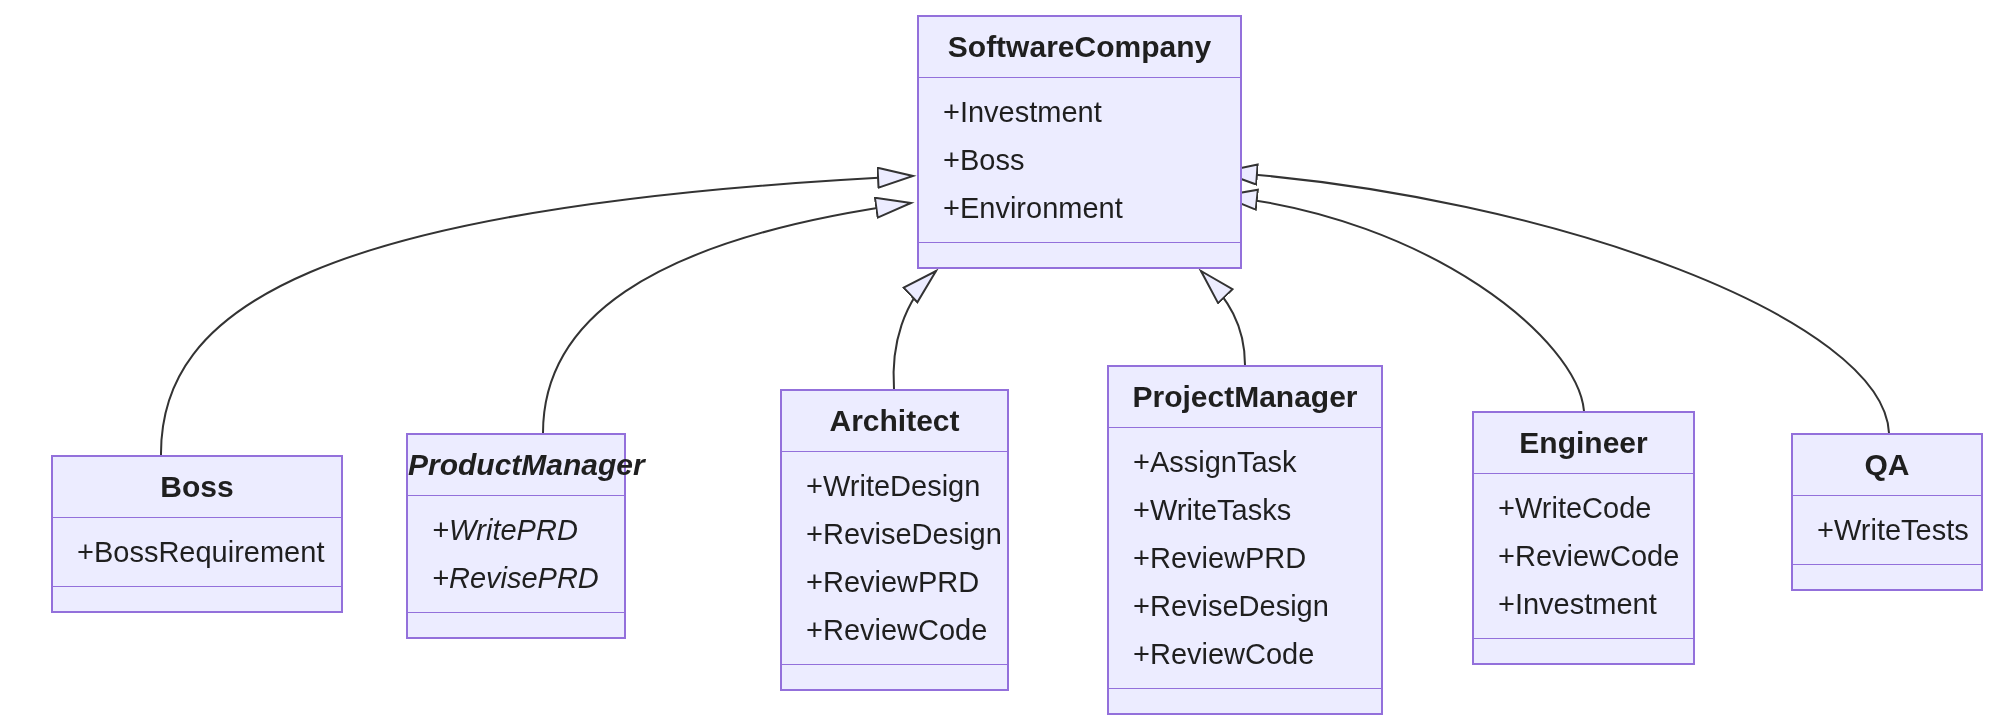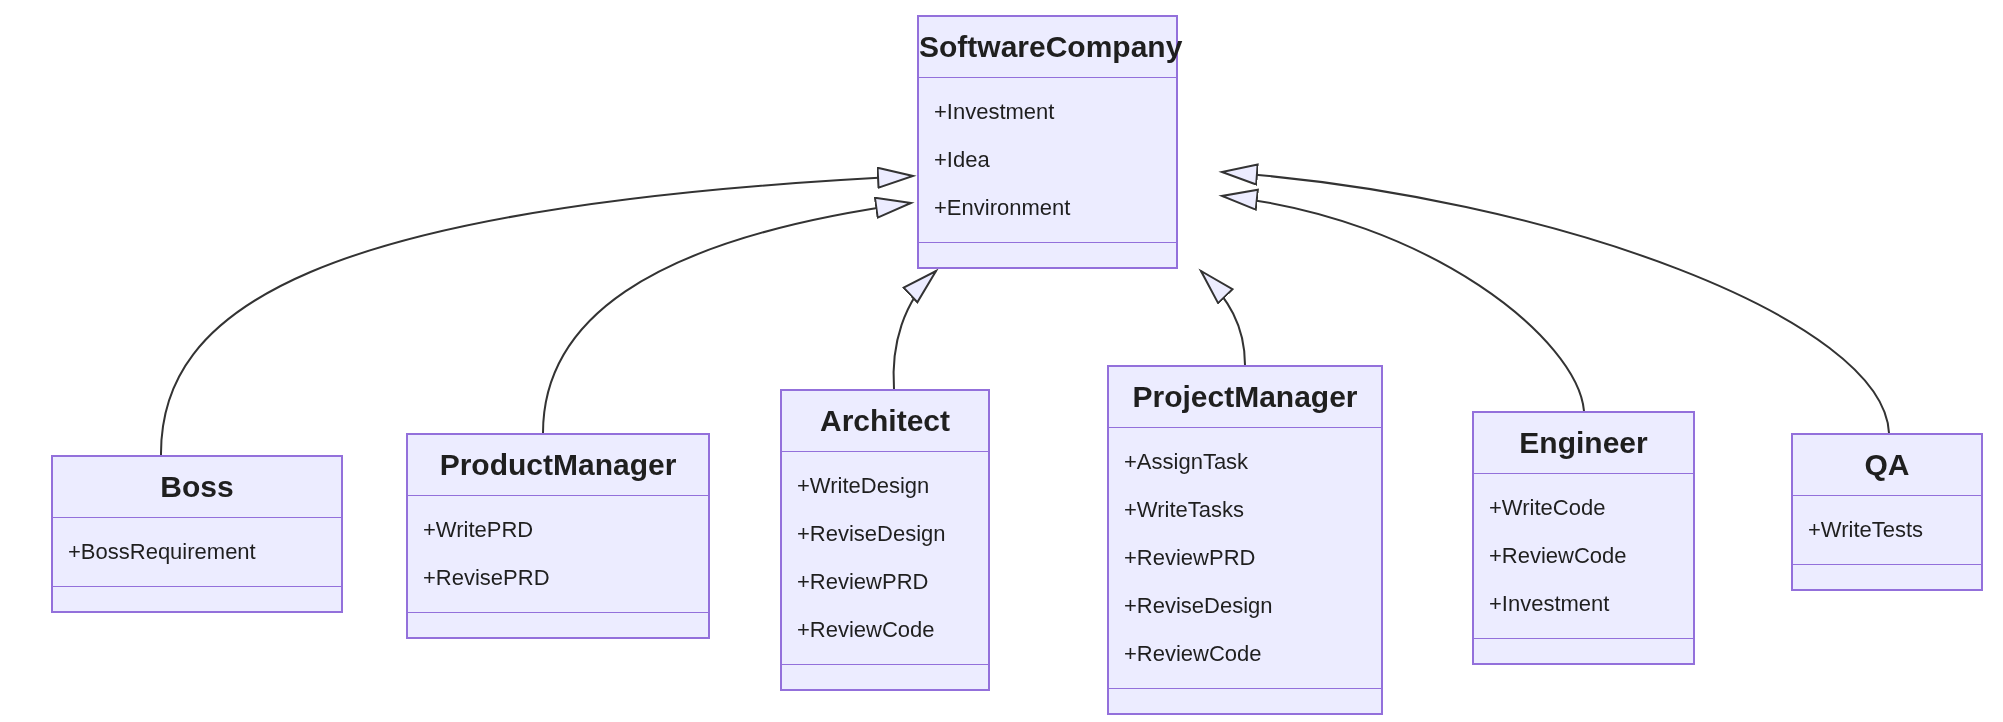--- a/index.html
+++ b/index.html
@@ -39,33 +39,33 @@
     font-weight: 700;
     font-size: 30px;
     border-bottom: 1.5px solid #9370DB;
     white-space: nowrap;
   }
   .class-attrs {
     padding: 10px 0;
     border-bottom: 1.5px solid #9370DB;
   }
   .attr-line {
-    font-size: 22px;
+    font-size: 29px;
     line-height: 48px;
-    padding: 0 15px;
+    padding: 0 24px;
     white-space: nowrap;
   }
   .class-methods {
     height: 24px;
   }
   
-  #box-softwarecompany { left: 917px;  top: 15px;  width: 261px; }
+  #box-softwarecompany { left: 917px;  top: 15px;  width: 325px; }
   #box-boss            { left: 15px;   top: 455px; width: 292px; margin-left: 36px; }
-  #box-productmanager  { left: 406px;  top: 433px; width: 304px; }
-  #box-architect       { left: 780px;  top: 389px; width: 210px; }
+  #box-productmanager  { left: 406px;  top: 433px; width: 220px; font-style: italic; }
+  #box-architect       { left: 780px;  top: 389px; width: 229px; }
   #box-projectmanager  { left: 1107px; top: 365px; width: 276px; }
   #box-engineer        { left: 1472px; top: 411px; width: 223px; }
   #box-qa              { left: 1791px; top: 433px; width: 192px; }
 </style>
 </head>
 <body>
 
 <div id="diagram">
 
   <svg id="edges" width="2003" height="722" viewBox="0 0 2003 722">
@@ -79,21 +79,21 @@
     <path class="edge" d="M 894 389 C 891 345 903 302 936 271" marker-end="url(#hollow-triangle)"></path>
     <path class="edge" d="M 1245 365 C 1245 325 1228 299 1201 271" marker-end="url(#hollow-triangle)"></path>
     <path class="edge" d="M 1584 411 C 1578 340 1430 218 1222 196" marker-end="url(#hollow-triangle)"></path>
     <path class="edge" d="M 1889 433 C 1884 320 1555 196 1222 172" marker-end="url(#hollow-triangle)"></path>
   </svg>
 
   <div class="class-box" id="box-softwarecompany">
     <div class="class-title">SoftwareCompany</div>
     <div class="class-attrs">
       <div class="attr-line">+Investment</div>
-      <div class="attr-line">+Idea</div>
+      <div class="attr-line">+Boss</div>
       <div class="attr-line">+Environment</div>
     </div>
     <div class="class-methods"></div>
   </div>
 
   <div class="class-box" id="box-boss">
     <div class="class-title">Boss</div>
     <div class="class-attrs">
       <div class="attr-line">+BossRequirement</div>
     </div>

